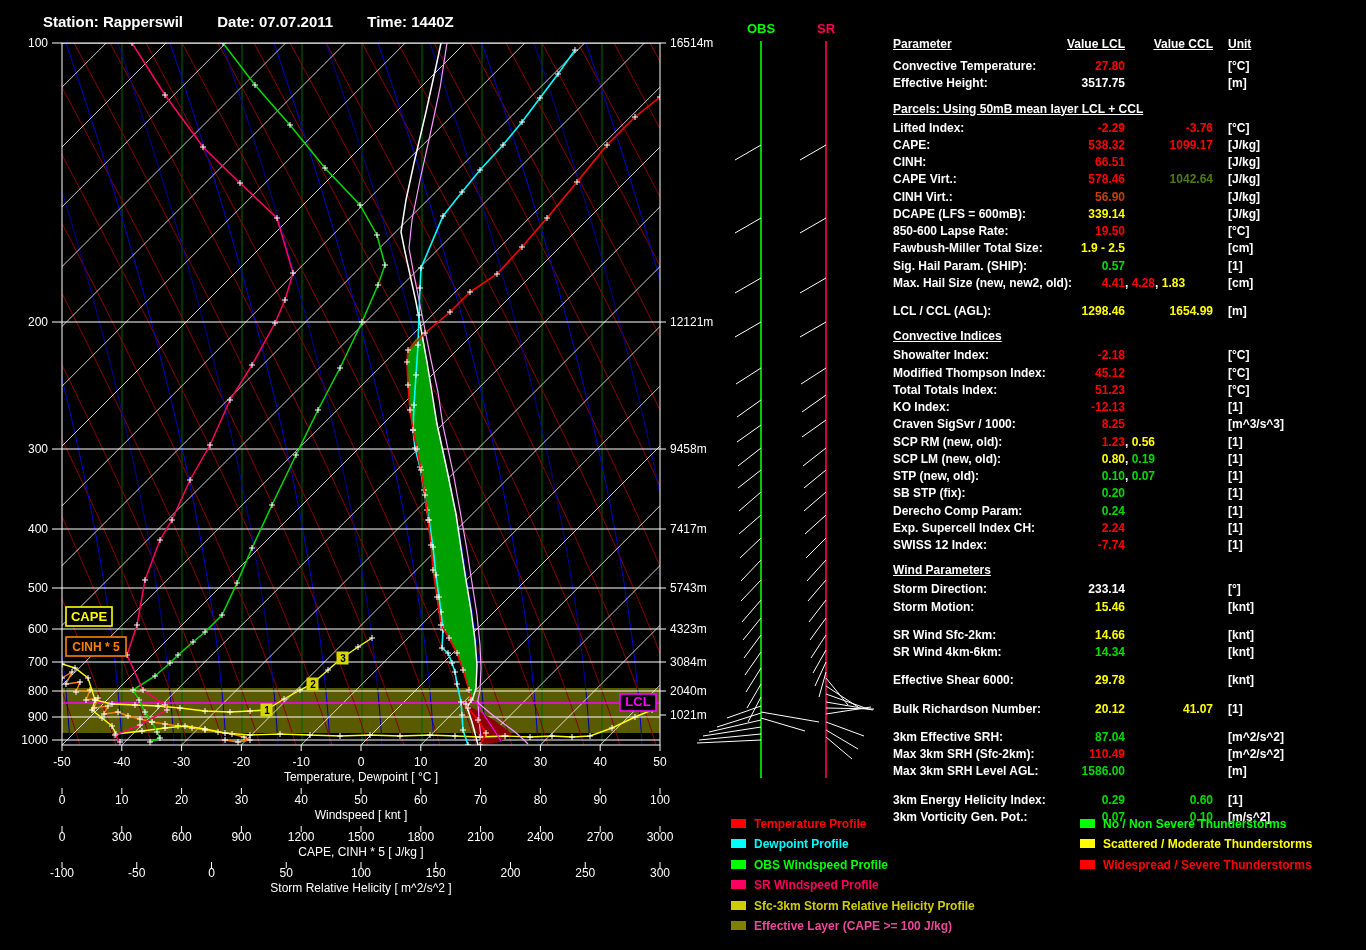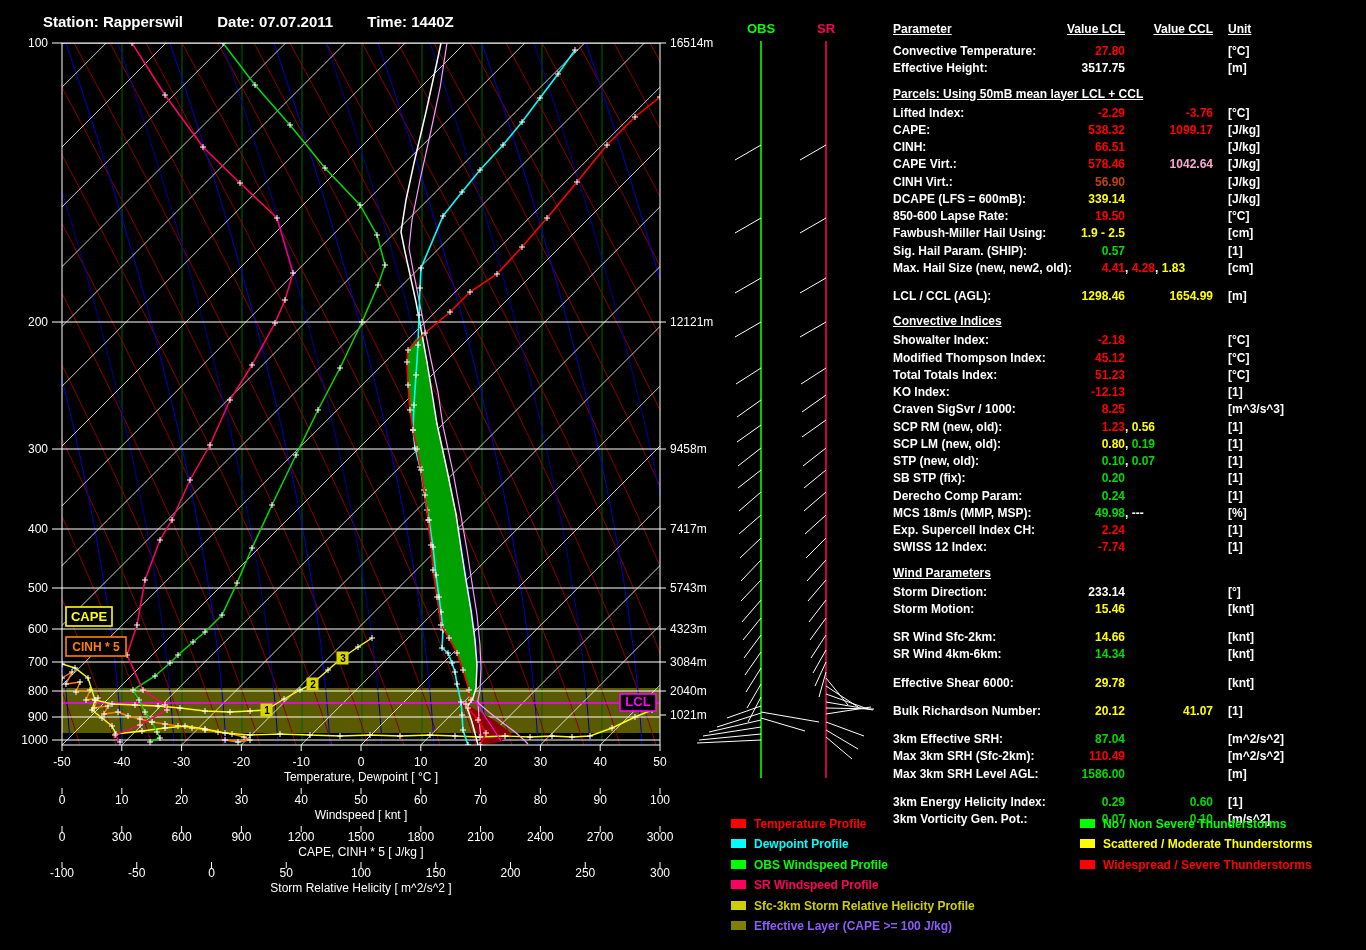--- a/index.html
+++ b/index.html
@@ -10,21 +10,21 @@
   #skewt{position:absolute;left:0;top:0;}
   
   #params{position:absolute;left:893px;top:22px;width:473px;font-size:12px;font-weight:bold;}
   .prow{position:relative;height:17.25px;white-space:nowrap;}
   .prow.gap{margin-top:11px;}
   .prow .lbl{position:absolute;left:0;}
   .prow .v1{position:absolute;left:130px;width:102px;text-align:right;}
   .prow .v2{position:absolute;left:238px;width:82px;text-align:right;}
   .prow .unit{position:absolute;left:335px;}
   .prow .spill{position:absolute;left:232px;}
-  .phead{position:relative;height:22px;margin-top:0;}
+  .phead{position:relative;height:22px;margin-top:15px;}
   .phead span{text-decoration:underline;}
   .phead .lbl{position:absolute;left:0;}
   .phead .v1{position:absolute;left:130px;width:102px;text-align:right;}
   .phead .v2{position:absolute;left:238px;width:82px;text-align:right;}
   .phead .unit{position:absolute;left:335px;}
   .ptitle{height:19px;margin-top:8px;text-decoration:underline;white-space:nowrap;}
   
   .legend{position:absolute;font-size:12px;font-weight:bold;}
   #legend-left{left:731px;top:817px;}
   #legend-right{left:1080px;top:817px;}
@@ -585,40 +585,40 @@
           <span class="unit">[J/kg]</span>
         </div>
         <div class="prow">
           <span class="lbl">CINH:</span>
           <span class="v1" style="color: rgb(255, 0, 0);">66.51</span>
           <span class="unit">[J/kg]</span>
         </div>
         <div class="prow">
           <span class="lbl">CAPE Virt.:</span>
           <span class="v1" style="color: rgb(255, 0, 0);">578.46</span>
-          <span class="v2" style="color: #f9a8d4;">1042.64</span>
+          <span class="v2" style="color: #4d7c0f;">1042.64</span>
           <span class="unit">[J/kg]</span>
         </div>
         <div class="prow">
           <span class="lbl">CINH Virt.:</span>
           <span class="v1" style="color: #c2410c;">56.90</span>
           <span class="unit">[J/kg]</span>
         </div>
         <div class="prow">
           <span class="lbl">DCAPE (LFS = 600mB):</span>
           <span class="v1" style="color: rgb(255, 255, 0);">339.14</span>
           <span class="unit">[J/kg]</span>
         </div>
         <div class="prow">
           <span class="lbl">850-600 Lapse Rate:</span>
           <span class="v1" style="color: rgb(255, 0, 0);">19.50</span>
           <span class="unit">[°C]</span>
         </div>
         <div class="prow">
-          <span class="lbl">Fawbush-Miller Hail Using:</span>
+          <span class="lbl">Fawbush-Miller Total Size:</span>
           <span class="v1" style="color: rgb(255, 255, 0);">1.9 - 2.5</span>
           <span class="unit">[cm]</span>
         </div>
         <div class="prow">
           <span class="lbl">Sig. Hail Param. (SHIP):</span>
           <span class="v1" style="color: rgb(0, 220, 0);">0.57</span>
           <span class="unit">[1]</span>
         </div>
         <div class="prow">
           <span class="lbl">Max. Hail Size (new, new2, old):</span>
@@ -678,26 +678,20 @@
         </div>
         <div class="prow">
           <span class="lbl">SB STP (fix):</span>
           <span class="v1" style="color: rgb(0, 220, 0);">0.20</span>
           <span class="unit">[1]</span>
         </div>
         <div class="prow">
           <span class="lbl">Derecho Comp Param:</span>
           <span class="v1" style="color: rgb(0, 220, 0);">0.24</span>
           <span class="unit">[1]</span>
-        </div>
-        <div class="prow">
-          <span class="lbl">MCS 18m/s (MMP, MSP):</span>
-          <span class="v1"><span style="color: rgb(0, 220, 0);">49.98</span></span>
-          <span class="spill"><span style="color: rgb(255, 255, 255);">,  </span><span style="color: rgb(255, 255, 255);">---</span></span>
-          <span class="unit">[%]</span>
         </div>
         <div class="prow">
           <span class="lbl">Exp. Supercell Index CH:</span>
           <span class="v1" style="color: rgb(255, 0, 0);">2.24</span>
           <span class="unit">[1]</span>
         </div>
         <div class="prow">
           <span class="lbl">SWISS 12 Index:</span>
           <span class="v1" style="color: rgb(255, 0, 0);">-7.74</span>
           <span class="unit">[1]</span>
@@ -763,20 +757,20 @@
         </div>
       </div>
   </div>
 
   <div id="legend-left" class="legend">
       <div class="litem"><span class="swatch" style="background: rgb(255, 0, 0);"></span><span style="color: rgb(255, 0, 0);">Temperature Profile</span></div>
       <div class="litem"><span class="swatch" style="background: rgb(0, 255, 255);"></span><span style="color: rgb(0, 255, 255);">Dewpoint Profile</span></div>
       <div class="litem"><span class="swatch" style="background: rgb(0, 255, 0);"></span><span style="color: rgb(0, 255, 0);">OBS Windspeed Profile</span></div>
       <div class="litem"><span class="swatch" style="background: rgb(255, 0, 96);"></span><span style="color: rgb(255, 0, 96);">SR Windspeed Profile</span></div>
       <div class="litem"><span class="swatch" style="background: rgb(207, 207, 0);"></span><span style="color: rgb(207, 207, 0);">Sfc-3km Storm Relative Helicity Profile</span></div>
-      <div class="litem"><span class="swatch" style="background: rgb(127, 127, 0);"></span><span style="color: #8b5cf6;">Effective Layer (CAPE &gt;= 100 J/kg)</span></div>
+      <div class="litem"><span class="swatch" style="background: rgb(127, 127, 0);"></span><span style="color: #ec4899;">Effective Layer (CAPE &gt;= 100 J/kg)</span></div>
     </div>
   <div id="legend-right" class="legend">
       <div class="litem"><span class="swatch" style="background: rgb(0, 255, 0);"></span><span style="color: rgb(0, 255, 0);">No / Non Severe Thunderstorms</span></div>
       <div class="litem"><span class="swatch" style="background: rgb(255, 255, 0);"></span><span style="color: rgb(255, 255, 0);">Scattered / Moderate Thunderstorms</span></div>
       <div class="litem"><span class="swatch" style="background: rgb(255, 0, 0);"></span><span style="color: rgb(255, 0, 0);">Widespread / Severe Thunderstorms</span></div>
     </div>
 </div>
 
 </body></html>

